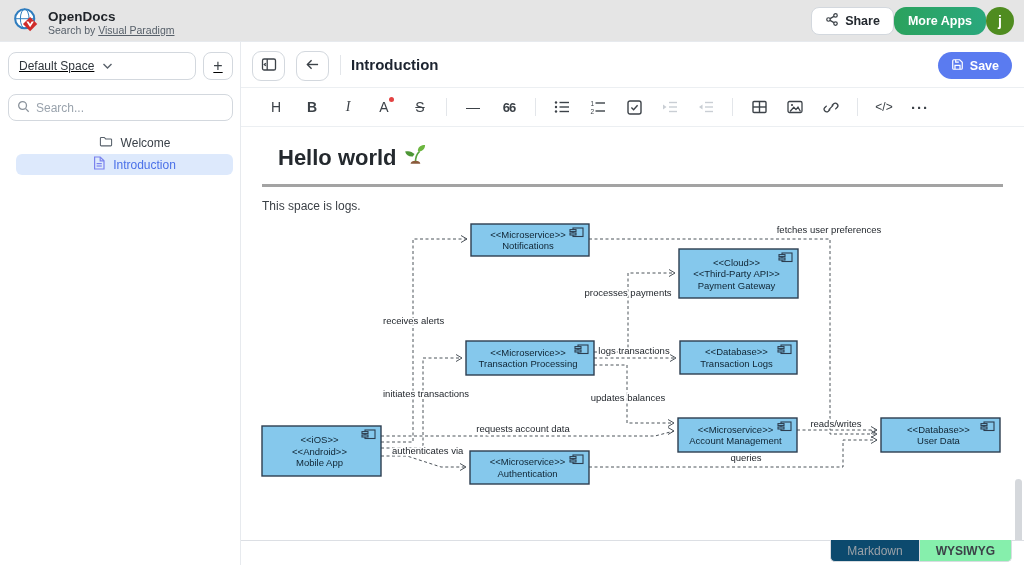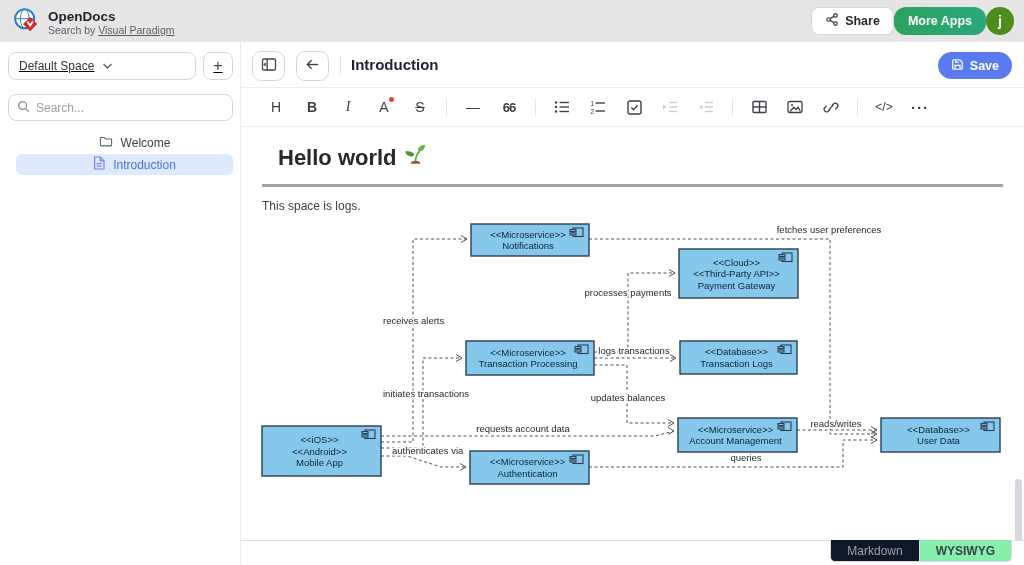--- a/index.html
+++ b/index.html
@@ -63,21 +63,21 @@
   .diagram-wrap svg { display:block; }
   .edge { fill:none; stroke-width:1; stroke-dasharray:3,2.5; }
   .arrowhead { fill:none; stroke-width:1; }
   .elabel { font-size:9.5px; paint-order:stroke; stroke:#ffffff; stroke-width:3px; }
   .nlabel { font-size:9.5px; text-anchor:middle; }
 
   
   .footer-bar { position:absolute; left:0; bottom:0; width:100%; height:25px; border-top:1px solid #dcdfe4; background:#fff; }
   .mode-tabs { position:absolute; right:12px; top:-1px; display:flex; }
   .mode-tab { height:22px; padding:0 16px; border:1px solid #d8dce1; border-top:none; display:flex; align-items:center; font-size:12px; cursor:pointer; }
-  .mode-tab.inactive { background:#0f172a; color:#9aa1a8; border-right:none; border-bottom-left-radius:5px;text-align:center; }
+  .mode-tab.inactive { background:#0c4a6e; color:#9aa1a8; border-right:none; border-bottom-left-radius:5px;text-align:center; }
   .mode-tab.active { background:#86efac; color:#3c4248; font-weight:bold; border-bottom-right-radius:5px; }
   .scroll-thumb { position:absolute; right:2px; top:352px; width:7px; height:105px; background:#d5d8dc; border-radius:4px; }
 </style>
 </head>
 <body>
 
 <div class="app">
 
   <header class="top-header">
     <div class="brand">

